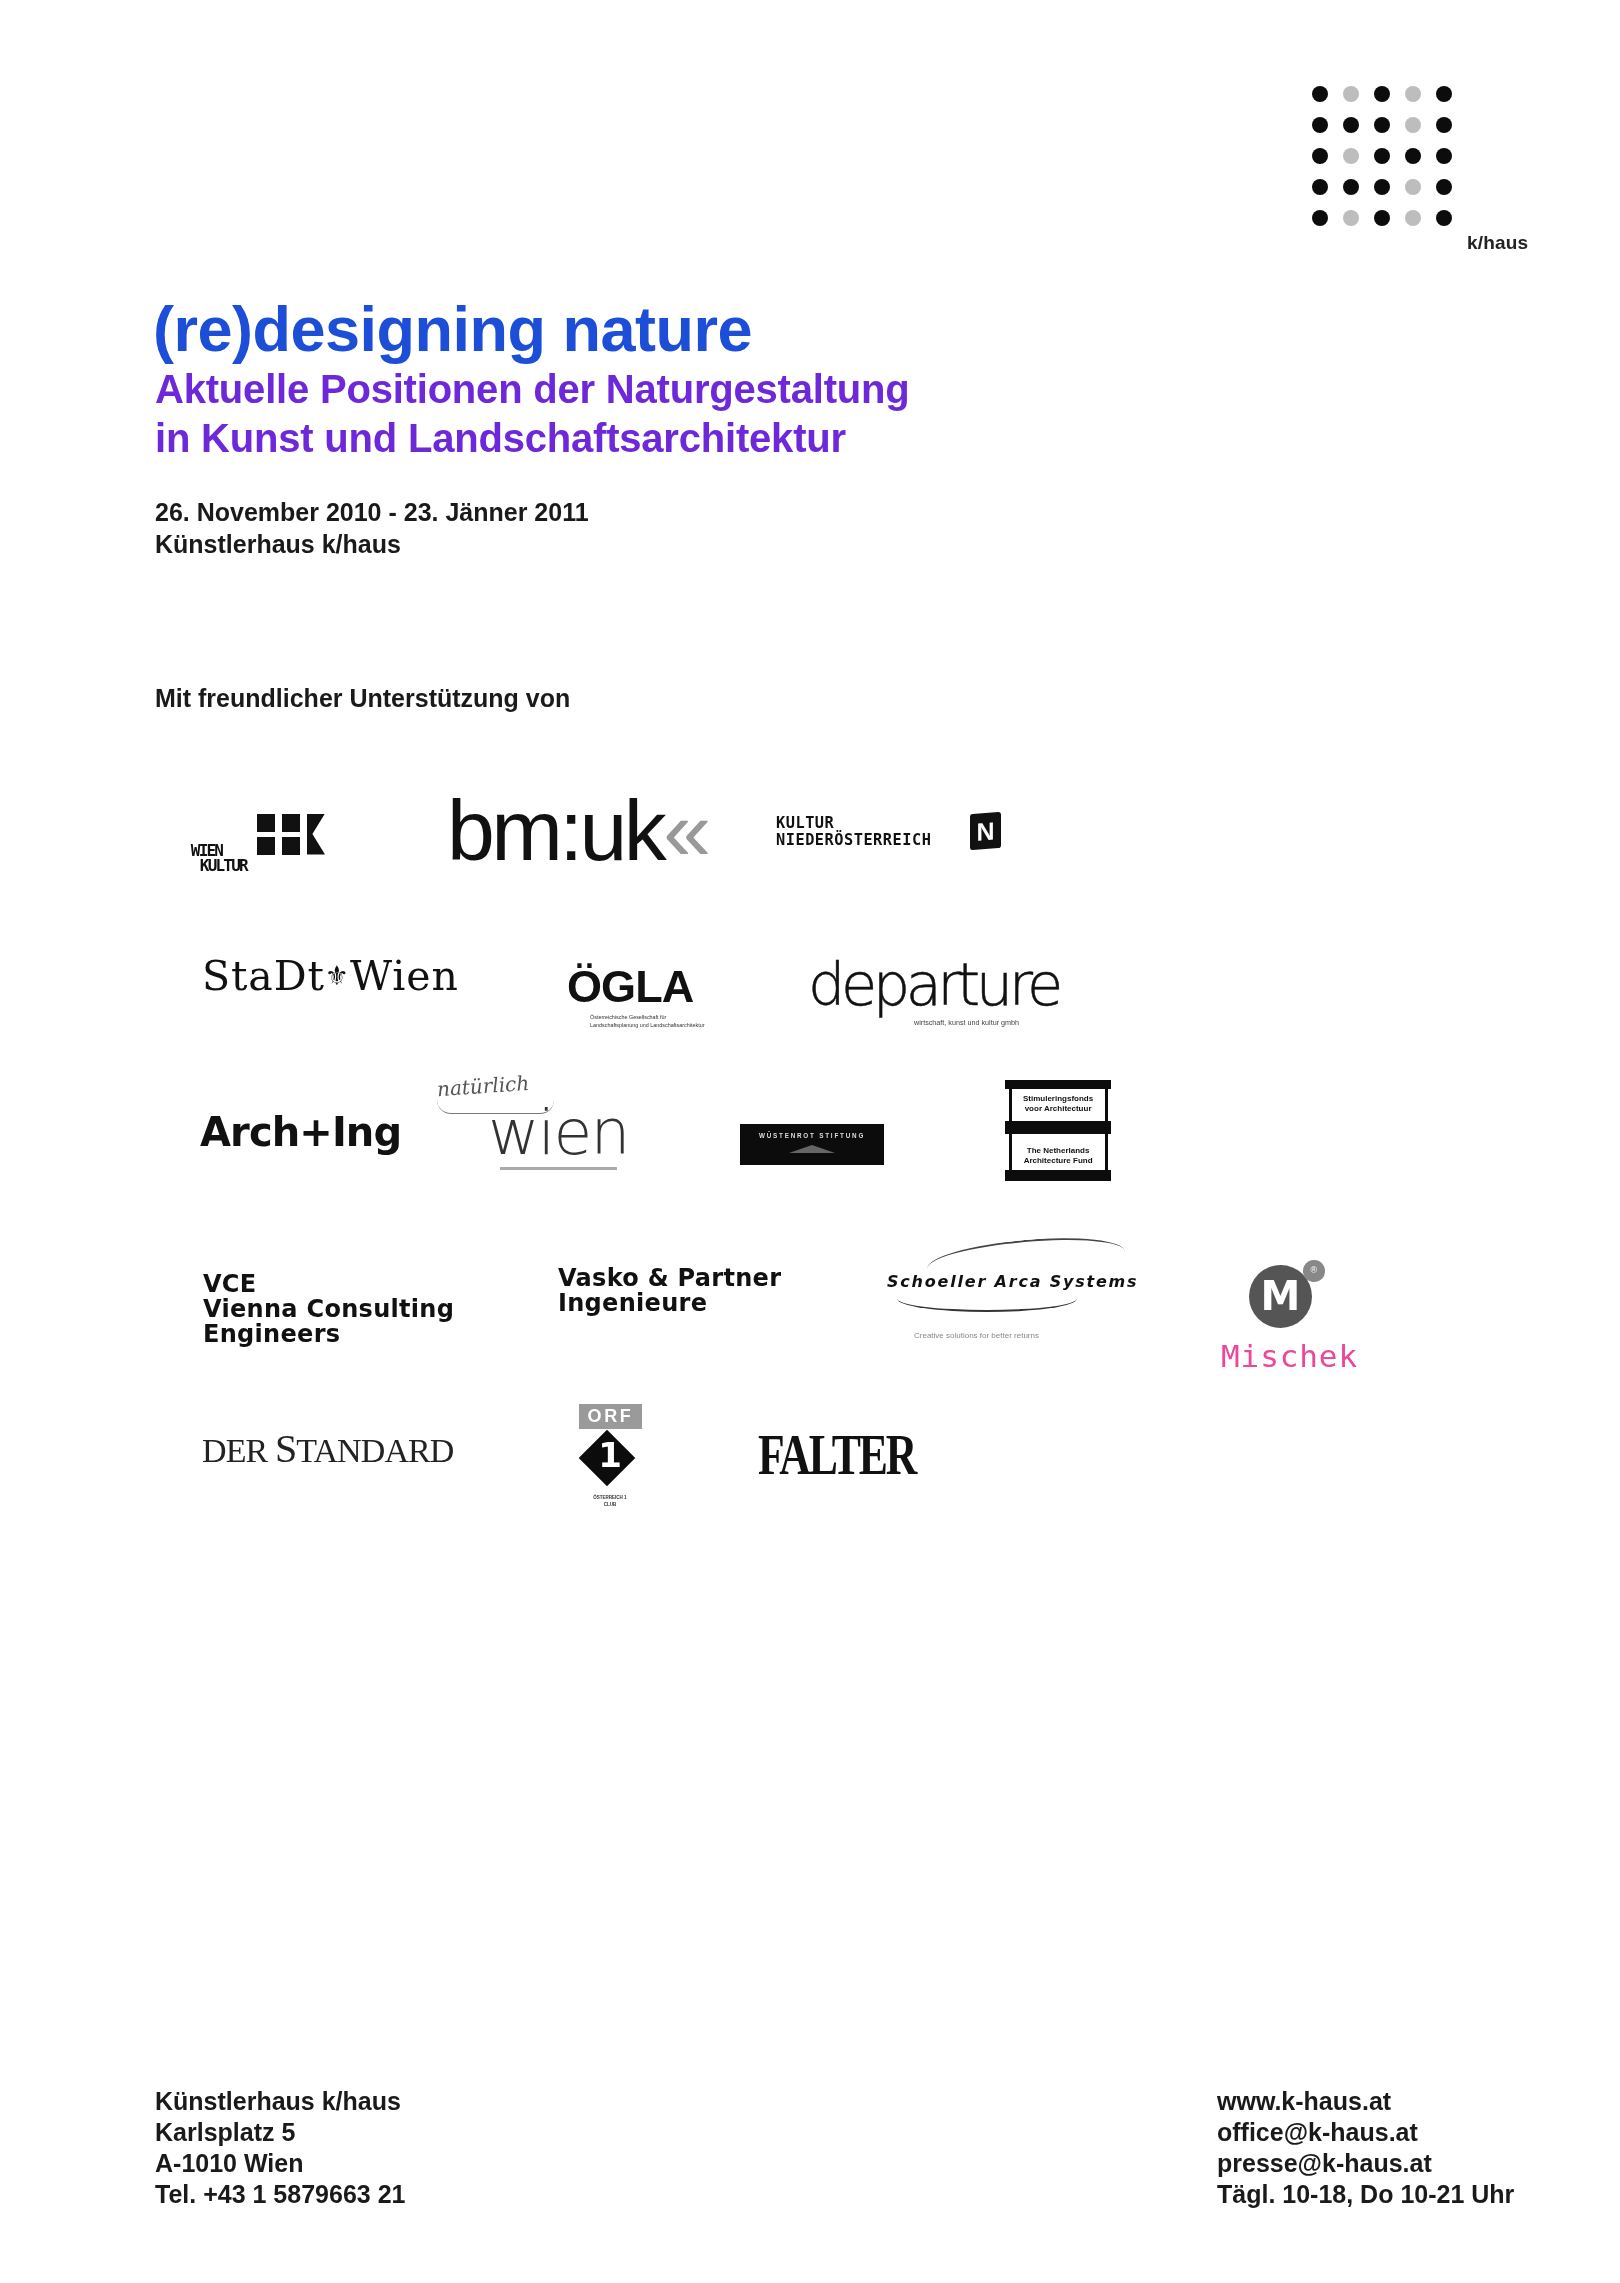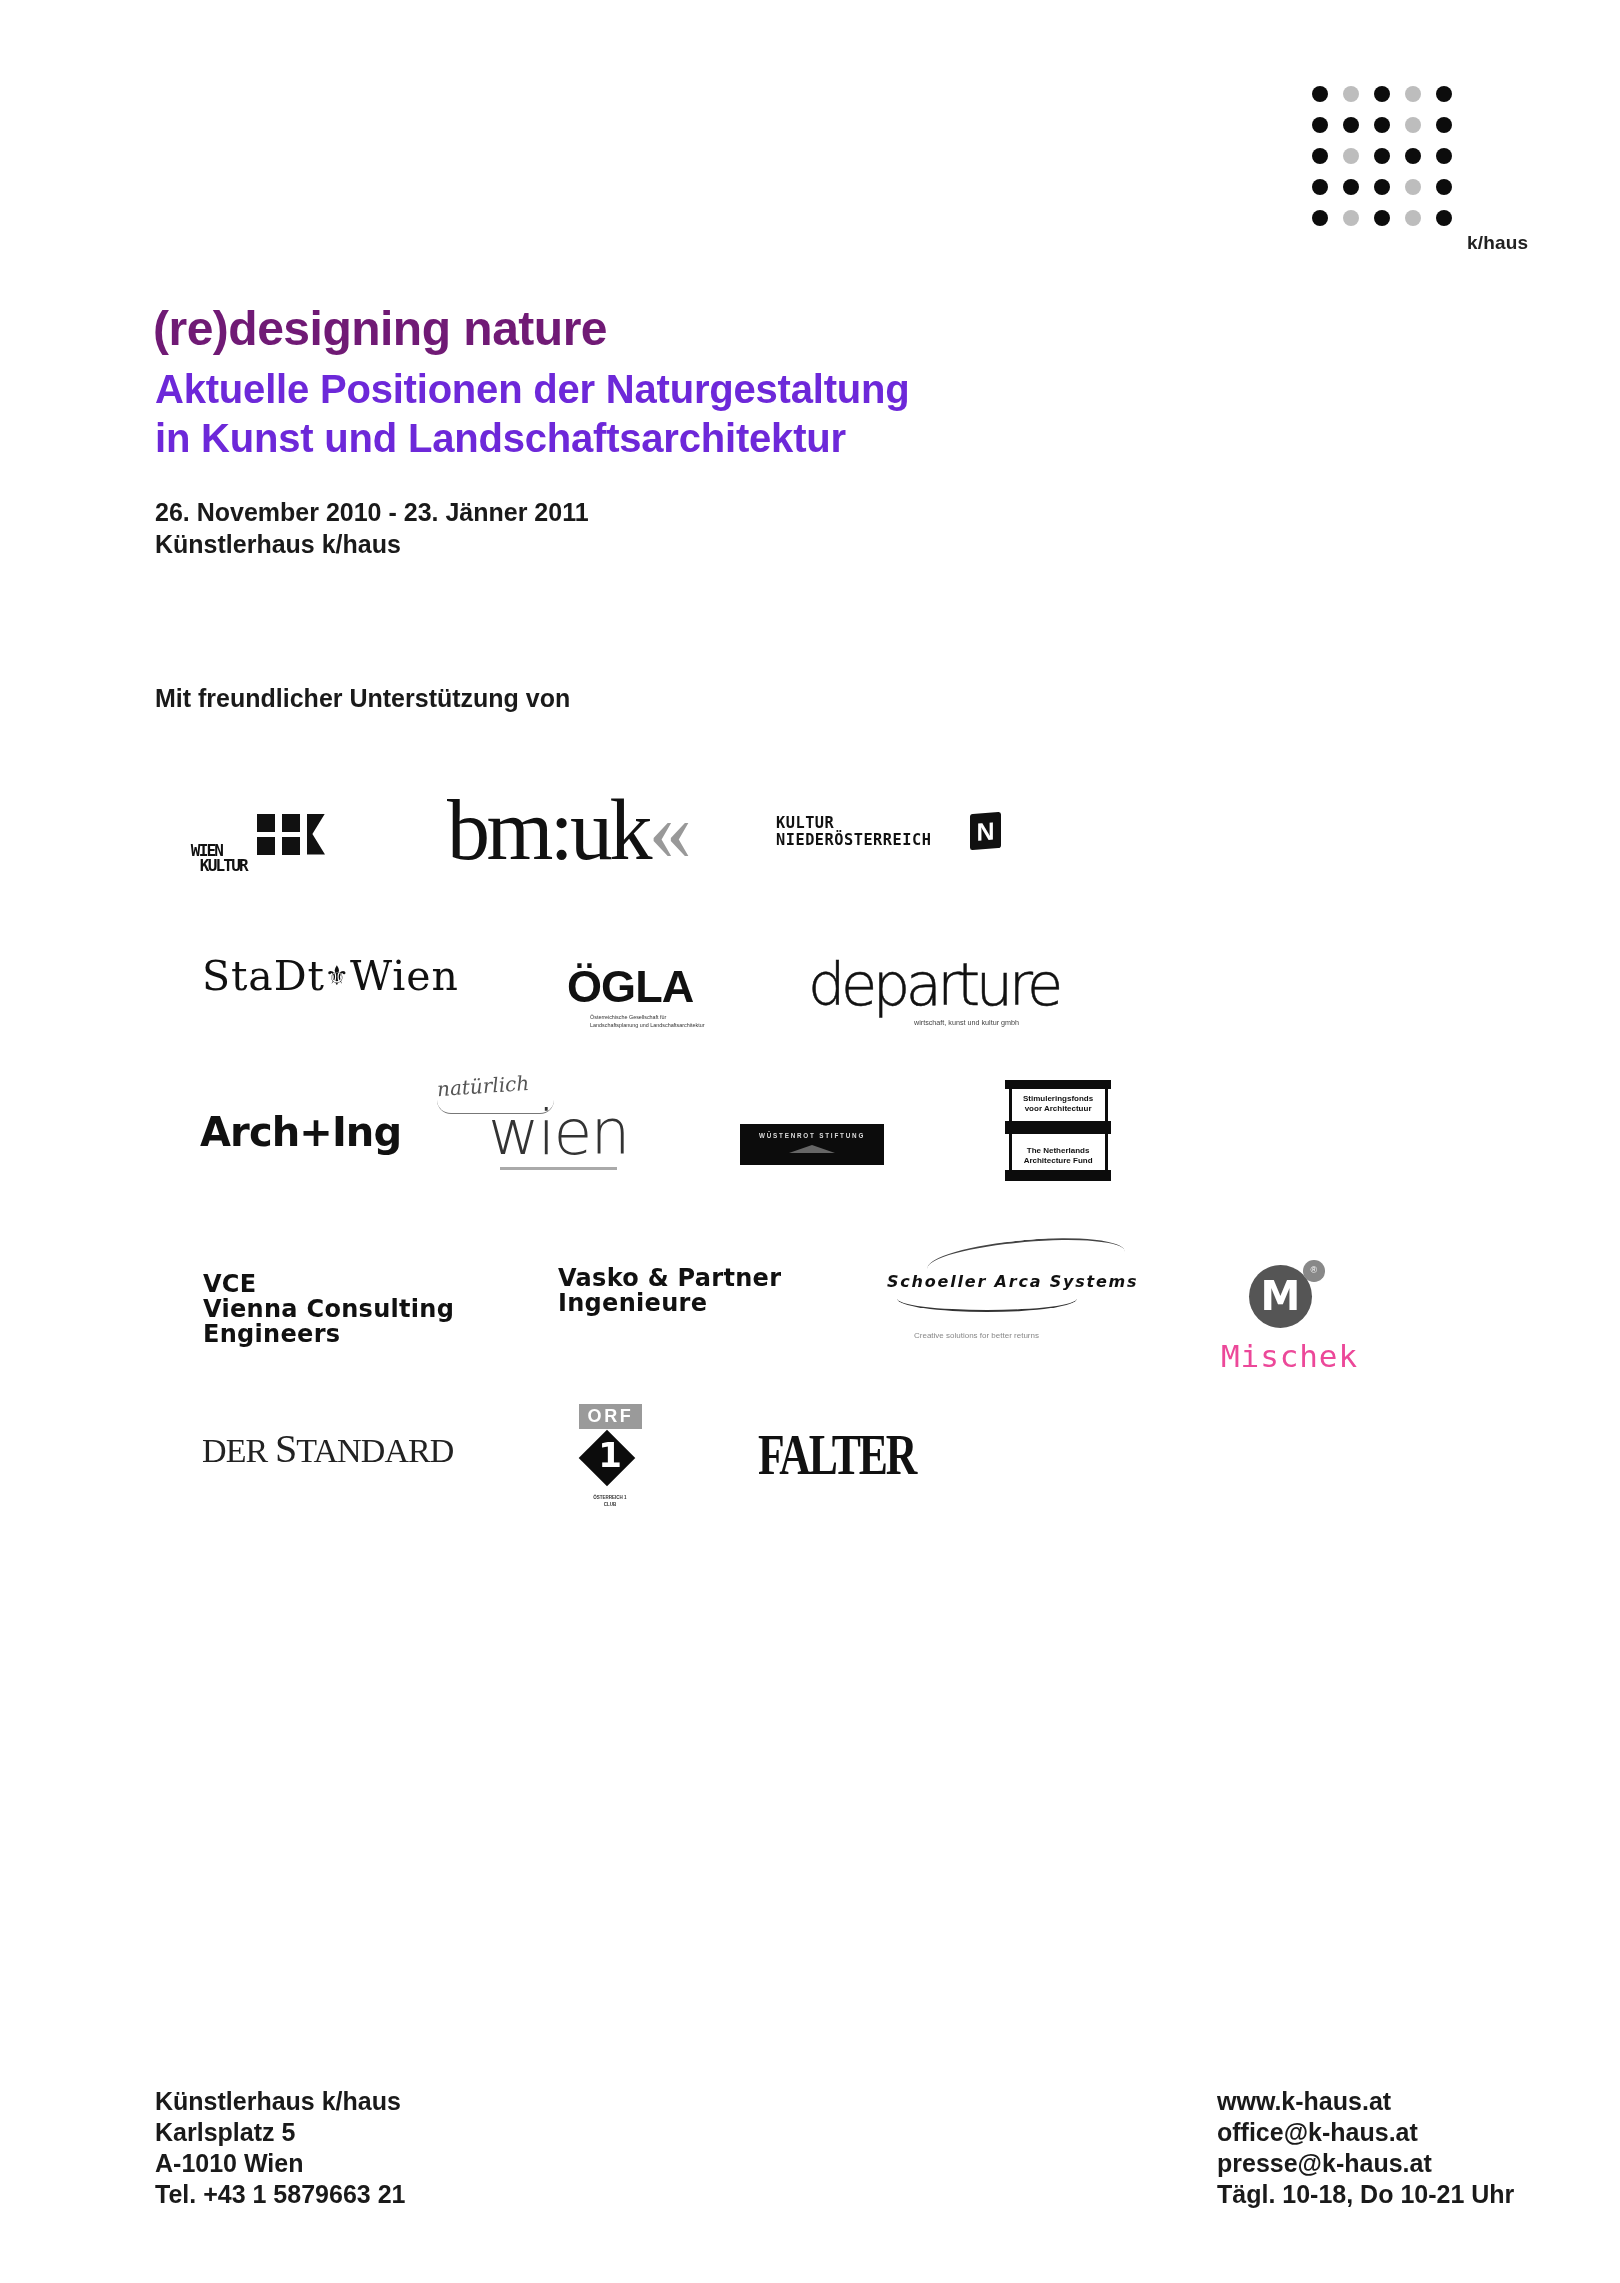--- a/index.html
+++ b/index.html
@@ -7,35 +7,35 @@
   .abs { position: absolute; }
 
   
   #dotgrid { left: 1305px; top: 79px; width: 153px; display: grid; grid-template-columns: repeat(5, 31px); grid-auto-rows: 31px; }
   .dot { width: 16px; height: 16px; border-radius: 50%; margin: 7.2px; }
   .dot.b { background: #0c0c0c; }
   .dot.g { background: #bdbdbd; }
   #khaus-label { left: 1467px; top: 232px; font-size: 19px; font-weight: bold; letter-spacing: 0.2px; color: #222; }
 
   
-  #title { left: 153px; top: 293px; font-size: 48px; font-weight: bold; letter-spacing: -0.5px; line-height: 72px; color: #701a75; }
+  #title { left: 153px; top: 293px; font-size: 63px; font-weight: bold; letter-spacing: -0.5px; line-height: 72px; color: #1d4ed8; }
   #subtitle { left: 155px; top: 365px; font-size: 40px; font-weight: bold; line-height: 49px; color: #6d28d9; letter-spacing: -0.2px; }
   #event { left: 155px; top: 497px; font-size: 25px; font-weight: bold; line-height: 31.5px; color: #1a1a1a; }
   #support-label { left: 155px; top: 684px; font-size: 25px; font-weight: bold; color: #1a1a1a; }
 
   .line { display: block; white-space: nowrap; }
 
   
   .logo { position: absolute; color: #111; }
 
   #wien-kultur { left: 189px; top: 810px; width: 153px; height: 81px; }
   #wien-kultur .sq { position: absolute; width: 18px; height: 18px; background: #111; }
   #wien-kultur .txt { position: absolute; font-size: 16px; font-weight: bold; letter-spacing: -1.8px; line-height: 14.4px; font-family: "DejaVu Sans Mono", monospace; }
 
-  #bmuk { left: 447px; top: 781px; font-size: 86px; letter-spacing: -3.6px; font-family: Liberation Serif, serif; font-weight: normal; line-height: 99px; }
+  #bmuk { left: 447px; top: 781px; font-size: 86px; letter-spacing: -3.6px; font-family: Liberation Sans, sans-serif; font-weight: normal; line-height: 99px; }
   #bmuk .chev { color: #999; }
 
   #kultur-noe { left: 776px; top: 815px; font-size: 15.3px; font-weight: bold; line-height: 17px; letter-spacing: 0.5px; font-family: "DejaVu Sans Mono", monospace; }
   #kultur-noe-badge { left: 970px; top: 813px; width: 31px; height: 36px; background: #111; color: #fff; font-weight: bold; font-size: 25px; text-align: center; line-height: 36px; transform: skewY(-4deg); border-radius: 2.7px; }
 
   #stadt-wien { left: 202px; top: 952px; font-size: 41px; font-family: "DejaVu Serif", serif; letter-spacing: 0.9px; }
   #stadt-wien .crest { font-size: 27px; vertical-align: 5.4px; }
 
   #oegla { left: 567px; top: 961px; font-size: 45px; font-weight: bold; letter-spacing: -0.9px; }
   #oegla-sub { left: 590px; top: 1013px; font-size: 5.4px; line-height: 8px; color: #333; width: 216px; }

